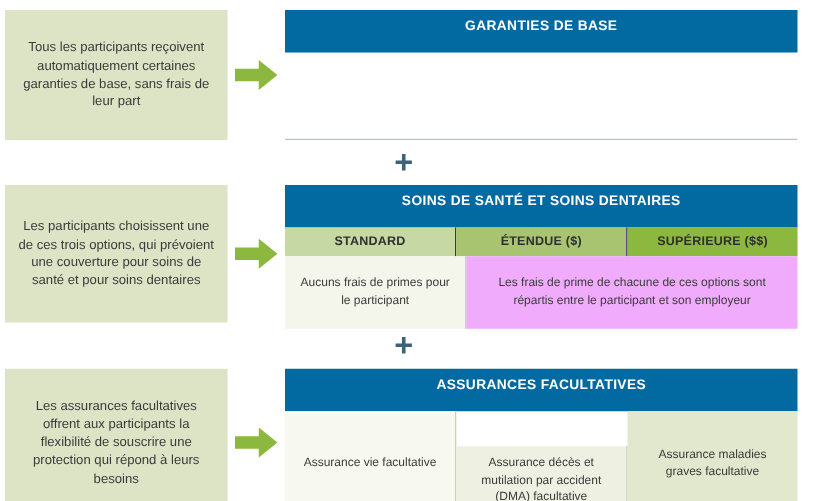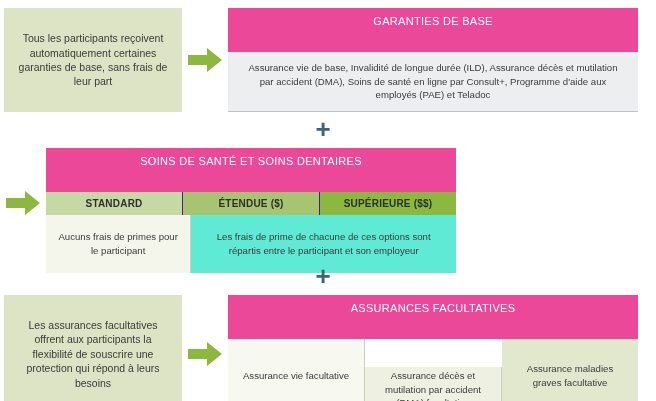--- a/index.html
+++ b/index.html
@@ -62,27 +62,27 @@
   
   .panel {
     width: 410px;
     margin-right: 10px;
     display: flex;
     flex-direction: column;
     box-sizing: border-box;
     border-bottom: 1px solid #b9c4cc;
   }
   .panel-header {
-    background: #ec4899;
+    background: #0369a1;
     color: #ffffff;
     font-size: 11px;
-    font-weight: normal;
+    font-weight: bold;
     letter-spacing: .3px;
     text-align: center;
-    padding: 7px 4px 25px;
+    padding: 7px 4px 15px;
     box-sizing: border-box;
   }
   .panel-body {
     flex: 1;
     background: #eceef0;
     display: flex;
     align-items: center;
     justify-content: center;
     padding: 8px 14px;
     box-sizing: border-box;
@@ -123,21 +123,21 @@
     justify-content: center;
     text-align: center;
     font-size: 9.6px;
     line-height: 1.45;
     padding: 8px 12px;
     box-sizing: border-box;
     border-right: 1px solid #ccd3b8;
   }
   .tier-cell:last-child { border-right: none; }
   .tier-cell.c1 { flex: 1 1 0; background: #f4f6ec; }
-  .tier-cell.c2 { flex: 2 1 0; background: #5eead4; }
+  .tier-cell.c2 { flex: 2 1 0; background: #f0abfc; }
 
   
   .opt-row {
     display: flex;
     width: 100%;
     flex: 1;
     min-height: 62px;
   }
   .opt-cell {
     flex: 1 1 0;
@@ -179,30 +179,30 @@
     </div>
 
     <div class="arrow-cell">
       <svg class="arrow" viewBox="0 0 34 26">
         <polygon points="0,8 19,8 19,1 34,13 19,25 19,18 0,18" fill="#8cb83f"></polygon>
       </svg>
     </div>
 
     <div class="panel">
       <div class="panel-header">GARANTIES DE BASE</div>
-      <div class="panel-body">
-        <div class="panel-body-text">Assurance vie de base, Invalidité de longue durée (ILD), Assurance décès et mutilation par accident (DMA), Soins de santé en ligne par Consult+, Programme d'aide aux employés (PAE) et Teladoc</div>
-      </div>
     </div>
   </div>
 
   <div class="plus" style="top:116px;">+</div>
 
   <div class="row" style="top:148px; height:110px;">
 
+    <div class="desc-box">
+      <div class="desc-text">Les participants choisissent une de ces trois options, qui prévoient une couverture pour soins de santé et pour soins dentaires</div>
+    </div>
 
     <div class="arrow-cell">
       <svg class="arrow" viewBox="0 0 34 26">
         <polygon points="0,8 19,8 19,1 34,13 19,25 19,18 0,18" fill="#8cb83f"></polygon>
       </svg>
     </div>
 
     <div class="panel">
       <div class="panel-header">SOINS DE SANTÉ ET SOINS DENTAIRES</div>
 

